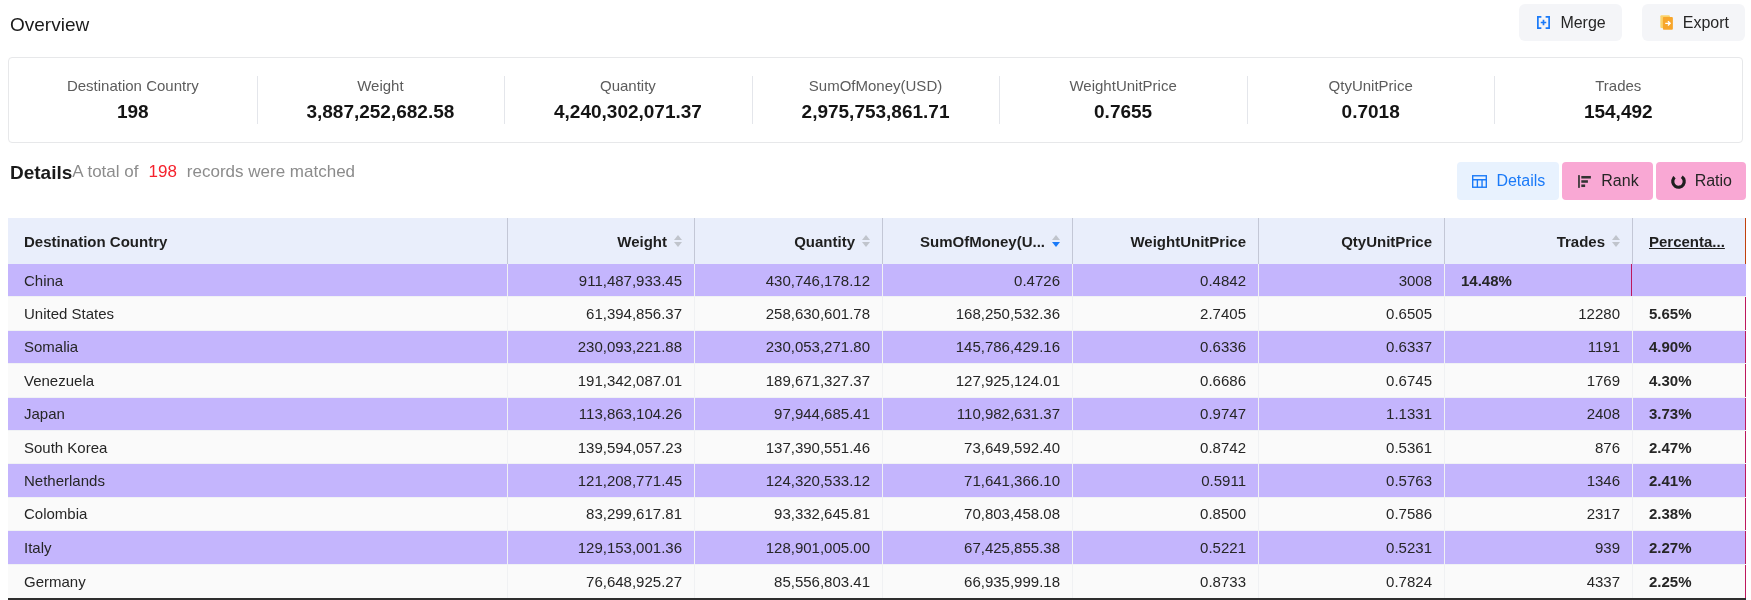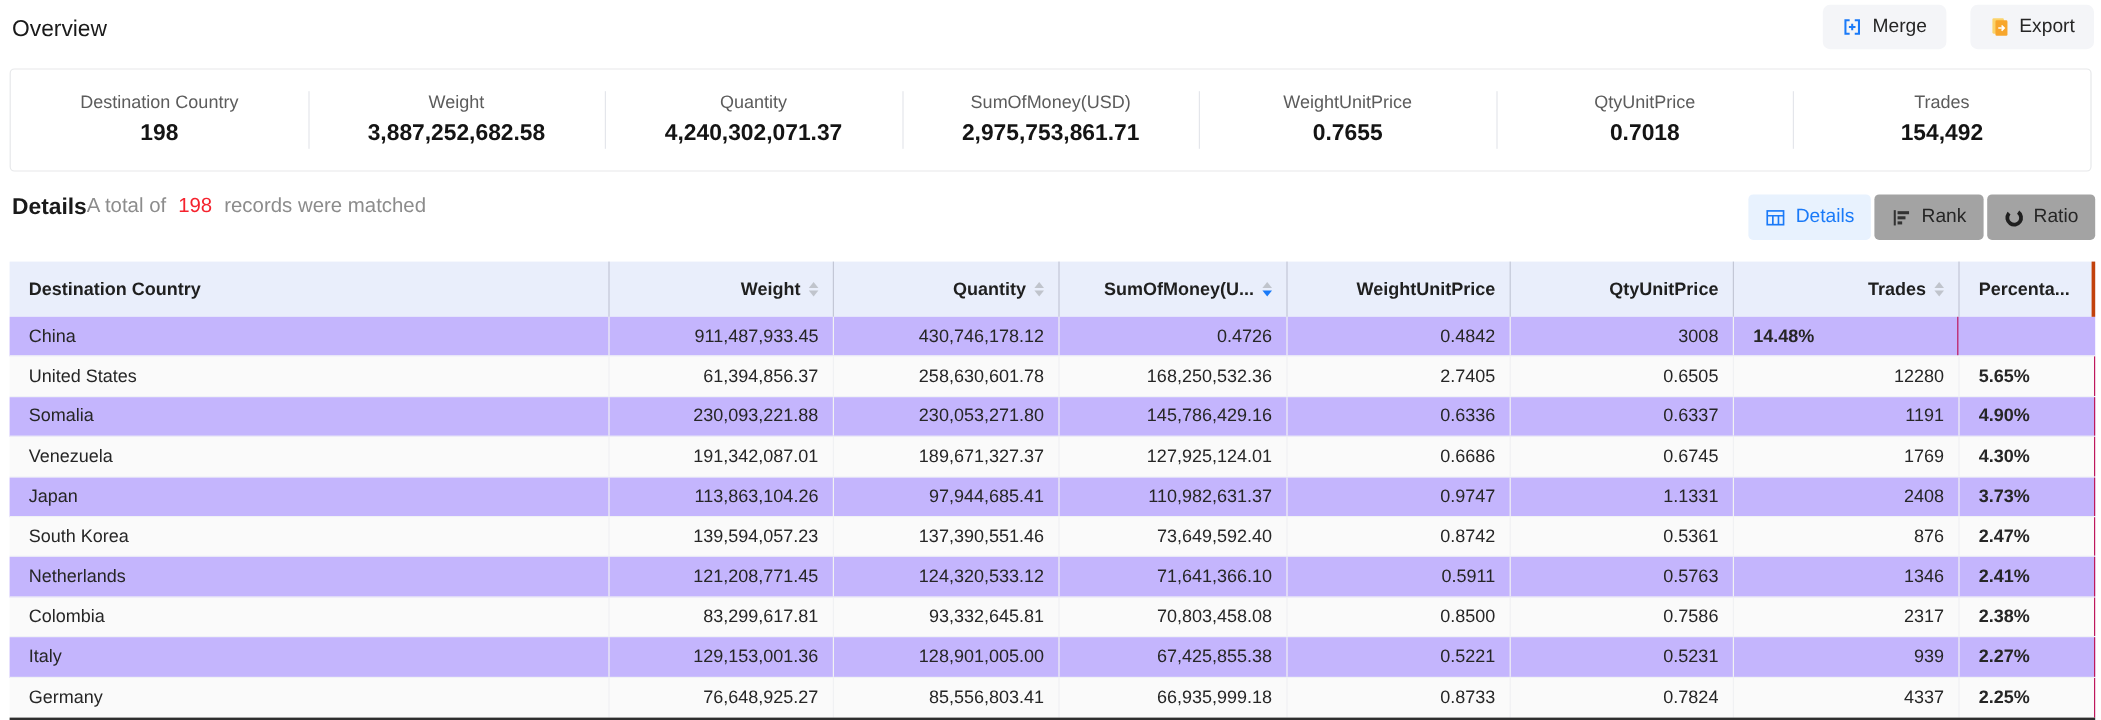--- a/index.html
+++ b/index.html
@@ -51,21 +51,21 @@
     position: absolute; left: 10px; top: 162px; width: 1736px; height: 40px;
     display: flex; align-items: flex-start;
   }
   .details-title { font-size: 19px; font-weight: 700; color: #1a1a1a; }
   .match-summary { font-size: 17px; color: #8c8c8c; }
   .match-count { color: #f5222d; margin: 0 10px; }
   .view-tabs { margin-left: auto; display: flex; gap: 3px; }
   .vtab {
     display: flex; align-items: center; gap: 8px;
     height: 38px; padding: 0 14px;
-    background: #a3a3a3; border: none; border-radius: 4px;
+    background: #f9a8d4; border: none; border-radius: 4px;
     font-family: inherit; font-size: 16px; color: #262626; cursor: pointer;
   }
   .vtab.active { background: #e8f2fe; color: #1a7af8; }
   .vtab svg { display: block; }
   
   .details-table {
     position: absolute; left: 8px; top: 218px; width: 1738px;
     --cols: 499px 187px 188px 190px 186px 186px 188px 114px;
     font-size: 15px;
   }
@@ -74,21 +74,21 @@
     height: 46px; background: #e9eefb;
   }
   .h-cell {
     display: flex; align-items: center;
     font-weight: 700; color: #1f1f1f;
     padding: 0 12px; overflow: hidden; white-space: nowrap;
   }
   .h-cell.al { justify-content: flex-start; padding-left: 16px; }
   .h-cell.ar { justify-content: flex-end; }
   .h-cell:not(:first-child) { border-left: 1px solid #c3c7d6; }
-  .h-cell:last-child { border-right: 3px solid #c2410c; }
+  .h-cell:last-child { border-right: 1px solid #c2410c; text-decoration: underline; }
   .sorter { display: flex; flex-direction: column; align-items: center; margin-left: 7px; gap: 2px; }
   .caret-up {
     width: 0; height: 0;
     border-left: 4.5px solid transparent; border-right: 4.5px solid transparent;
     border-bottom: 5.5px solid #c0c4cc;
   }
   .caret-down {
     width: 0; height: 0;
     border-left: 4.5px solid transparent; border-right: 4.5px solid transparent;
     border-top: 5.5px solid #c0c4cc;

